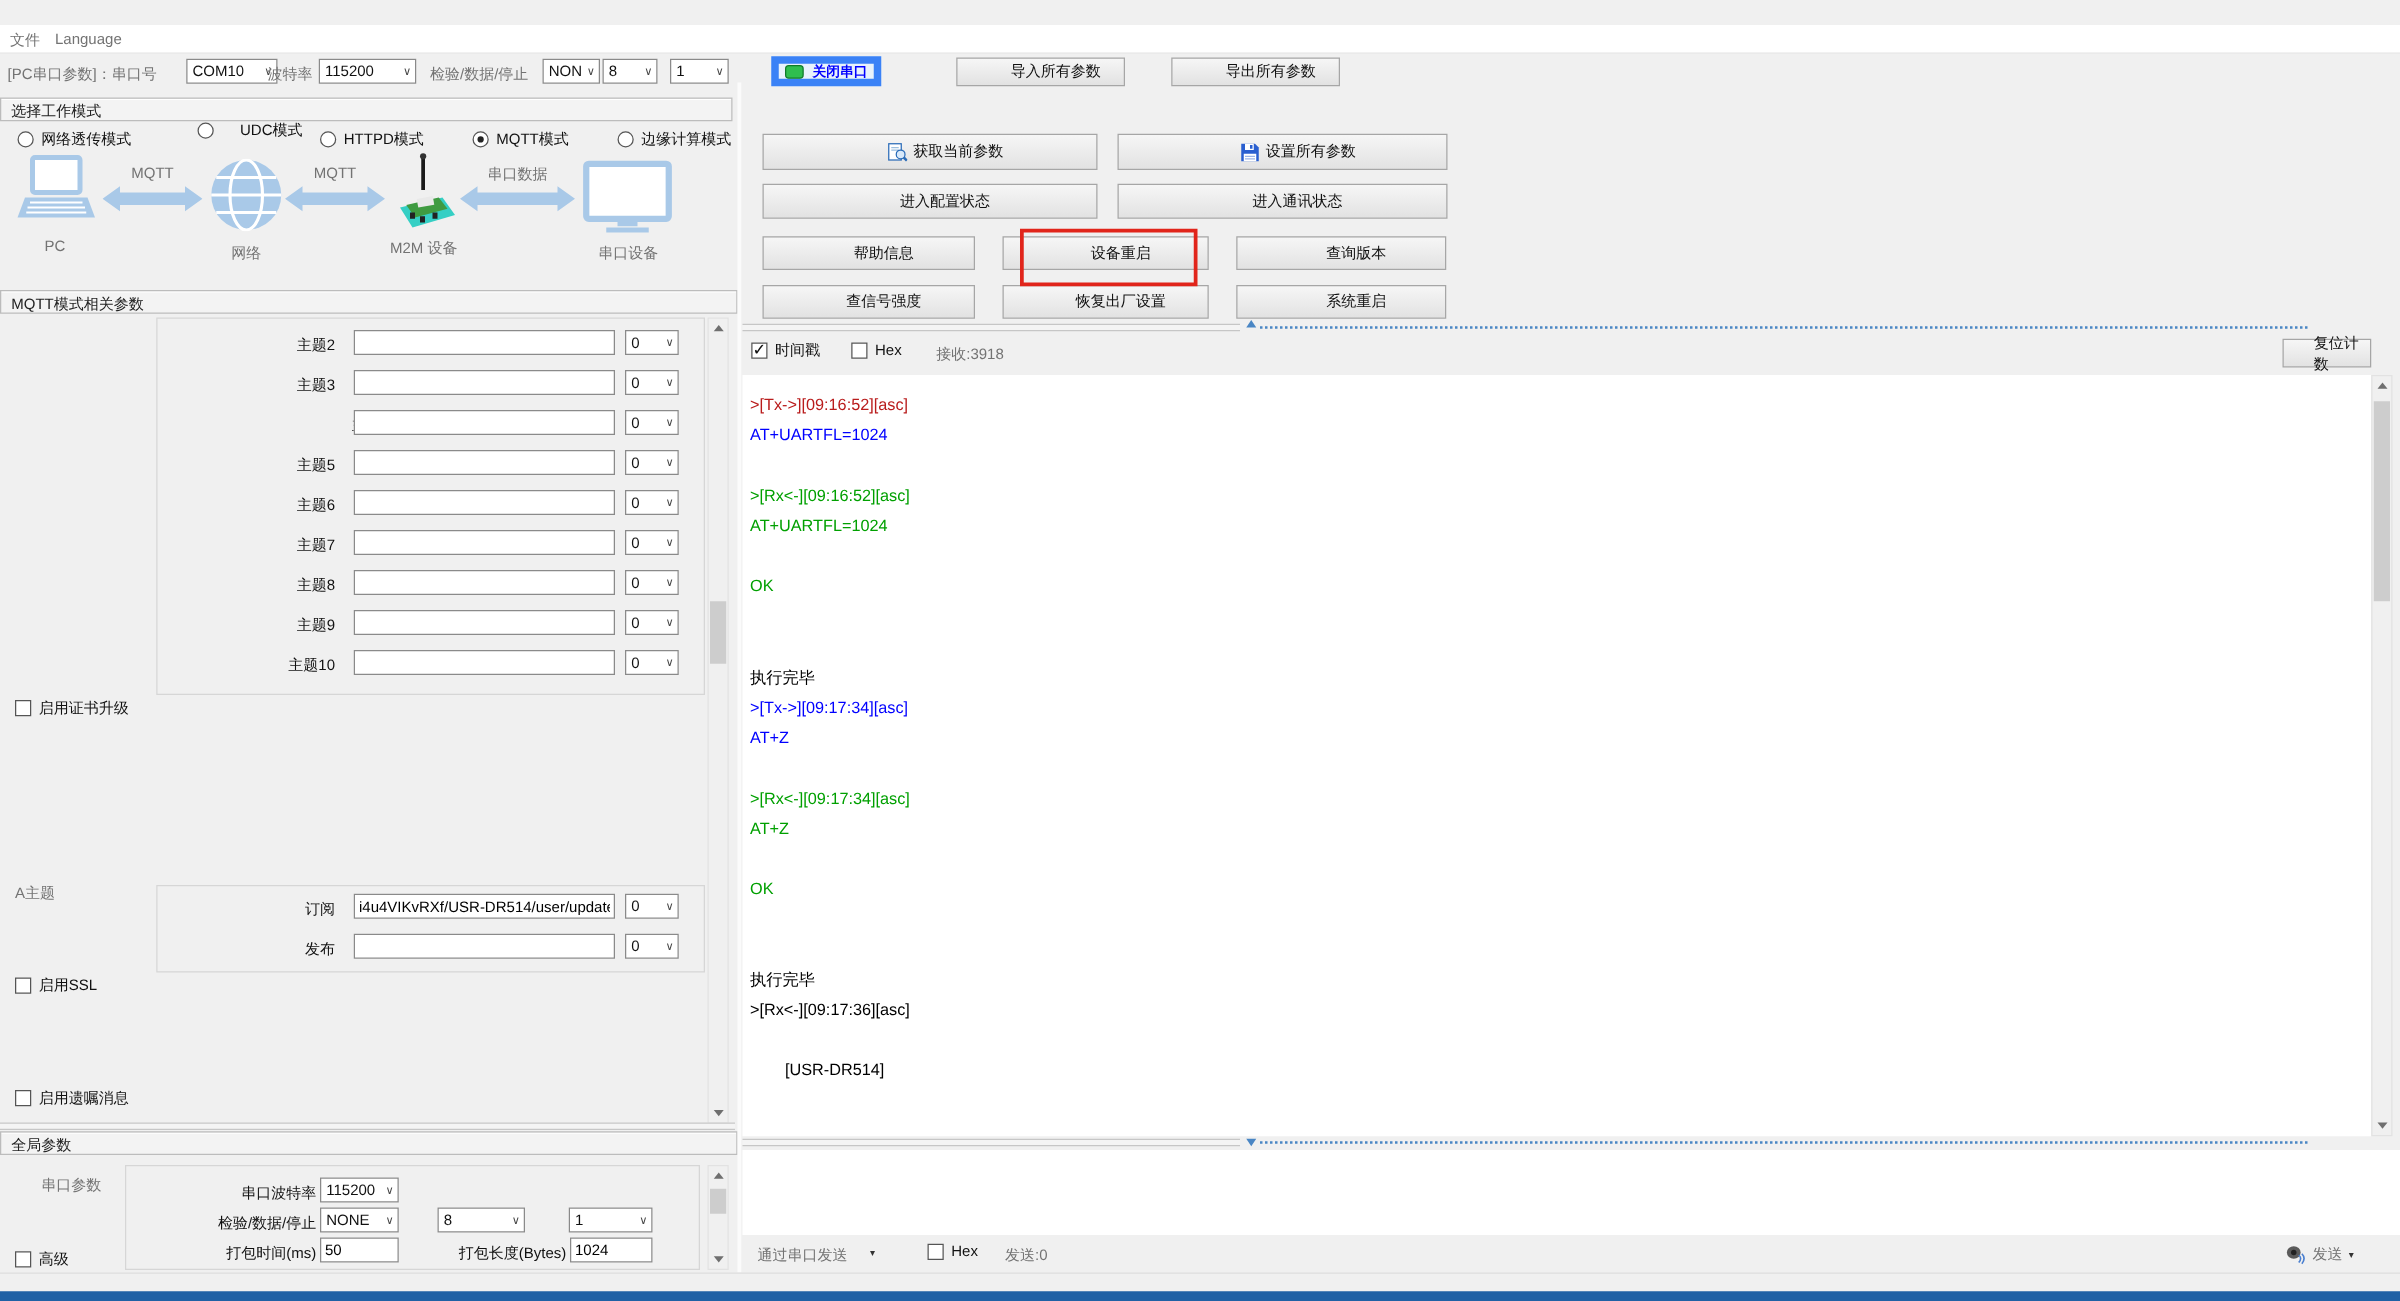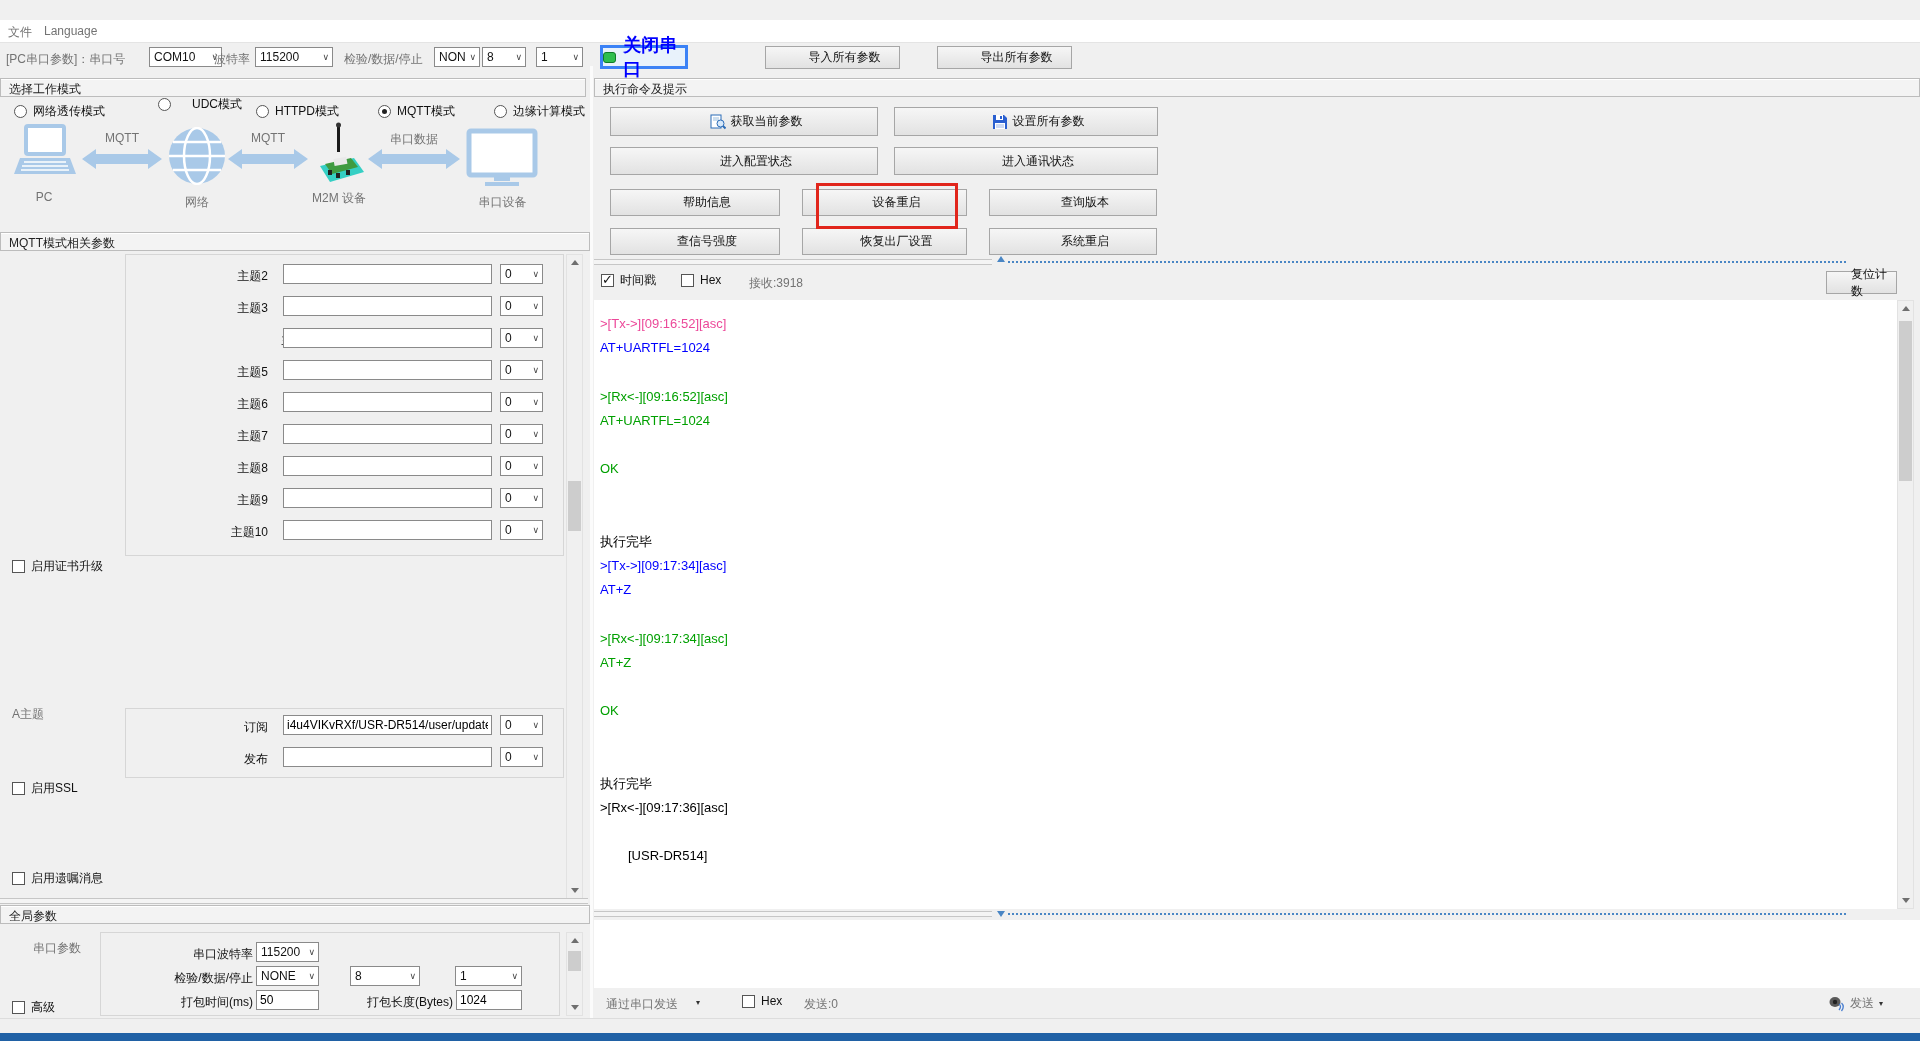--- a/index.html
+++ b/index.html
@@ -31,22 +31,22 @@
   .tri-d{width:0;height:0;border-left:4px solid transparent;border-right:4px solid transparent;border-top:5px solid #6f6f6f;}
   .sthumb{position:absolute;left:1px;width:13px;background:#cdcdcd;}
   .dbl{position:absolute;height:4px;border-top:1px solid #c6c6c6;border-bottom:1px solid #c6c6c6;background:#f4f4f4;}
   .dotline{position:absolute;border-top:2px dotted #4a86c4;}
   .tri-up-blue{position:absolute;width:0;height:0;border-left:4px solid transparent;border-right:4px solid transparent;border-bottom:6px solid #4a86c4;}
   .tri-dn-blue{position:absolute;width:0;height:0;border-left:4px solid transparent;border-right:4px solid transparent;border-top:6px solid #4a86c4;}
   .logline{position:absolute;left:6px;white-space:pre;font-size:13px;line-height:20px;}
   .logarea{position:absolute;background:#fff;}
   .winglyph{display:flex;align-items:center;justify-content:center;width:46px;height:20px;color:#333;}
   .smalltri{font-size:8px;color:#333;}
-  .closebtn{position:absolute;background:#e8f2fb;border:3px solid #3b82f6;box-sizing:border-box;display:flex;
-            align-items:center;justify-content:center;gap:7px;font-size:18px;font-weight:bold;}
+  .closebtn{position:absolute;background:#e8f2fb;border:6px solid #3b82f6;box-sizing:border-box;display:flex;
+            align-items:center;justify-content:center;gap:7px;font-size:11px;font-weight:bold;margin-left:17px;}
 </style>
 </head>
 <body>
 
 <div id="root">
 
 
   <div class="abs" style="left:0;top:20px;width:1920px;height:22px;background:#fff;border-bottom:1px solid #e4e4e4;">
     <span class="abs lab" style="left:8px;top:4px;">文件</span>
     <span class="abs lab" style="left:44px;top:4px;">Language</span>
@@ -290,21 +290,20 @@
     <div class="sarrow" style="top:0;">
         <div class="tri-u"></div>
       </div>
     <div class="sthumb" style="top:18px;height:20px;"></div>
     <div class="sarrow" style="bottom:0;">
         <div class="tri-d"></div>
       </div>
   </div>
 
   <div class="abs" style="left:590px;top:66px;width:3px;height:966px;background:#fbfbfb;"></div>
-  <div class="abs bar" style="left:594px;top:78px;width:1326px;"><span>执行命令及提示</span></div>
 
   <div class="abs wbtn" style="left:610px;top:107px;width:268px;height:29px;">
     <svg width="16" height="16" viewBox="0 0 16 16">
         <rect x="1" y="1" width="10" height="13" fill="#fff" stroke="#2b6cb8"></rect>
         <line x1="3" y1="4" x2="9" y2="4" stroke="#9bbede"></line>
         <line x1="3" y1="6" x2="9" y2="6" stroke="#9bbede"></line>
         <circle cx="10.5" cy="9.5" r="3.5" fill="#d8e9fa" stroke="#2b6cb8"></circle>
         <line x1="13" y1="12" x2="15.5" y2="14.5" stroke="#2b6cb8" stroke-width="2"></line>
       </svg>
     <span>获取当前参数</span>
@@ -358,21 +357,21 @@
   <label class="chk" style="left:681px;top:273px;">
       <span class="box"></span>
       <span>Hex</span>
     </label>
   <span class="abs lab" style="left:749px;top:275px;">接收:3918</span>
   <div class="abs wbtn" style="left:1826px;top:271px;width:71px;height:23px;">
       <span>复位计数</span>
     </div>
 
   <div class="logarea" style="left:594px;top:300px;width:1303px;height:609px;">
-      <div class="logline" style="top: 14px; color: #ec4899; text-align: right;">&gt;[Tx-&gt;][09:16:52][asc]</div>
+      <div class="logline" style="top: 14px; color: #b91c1c; text-align: right;">&gt;[Tx-&gt;][09:16:52][asc]</div>
       <div class="logline" style="top: 38px; color: rgb(0, 0, 255);">AT+UARTFL=1024</div>
       <div class="logline" style="top: 62px; color: rgb(0, 0, 0);"></div>
       <div class="logline" style="top: 87px; color: rgb(0, 160, 0);">&gt;[Rx&lt;-][09:16:52][asc]</div>
       <div class="logline" style="top: 111px; color: rgb(0, 160, 0);">AT+UARTFL=1024</div>
       <div class="logline" style="top: 135px; color: rgb(0, 0, 0);"></div>
       <div class="logline" style="top: 159px; color: rgb(0, 160, 0);">OK</div>
       <div class="logline" style="top: 183px; color: rgb(0, 0, 0);"></div>
       <div class="logline" style="top: 208px; color: rgb(0, 0, 0);"></div>
       <div class="logline" style="top: 232px; color: rgb(0, 0, 0);">执行完毕</div>
       <div class="logline" style="top: 256px; color: rgb(0, 0, 255);">&gt;[Tx-&gt;][09:17:34][asc]</div>

